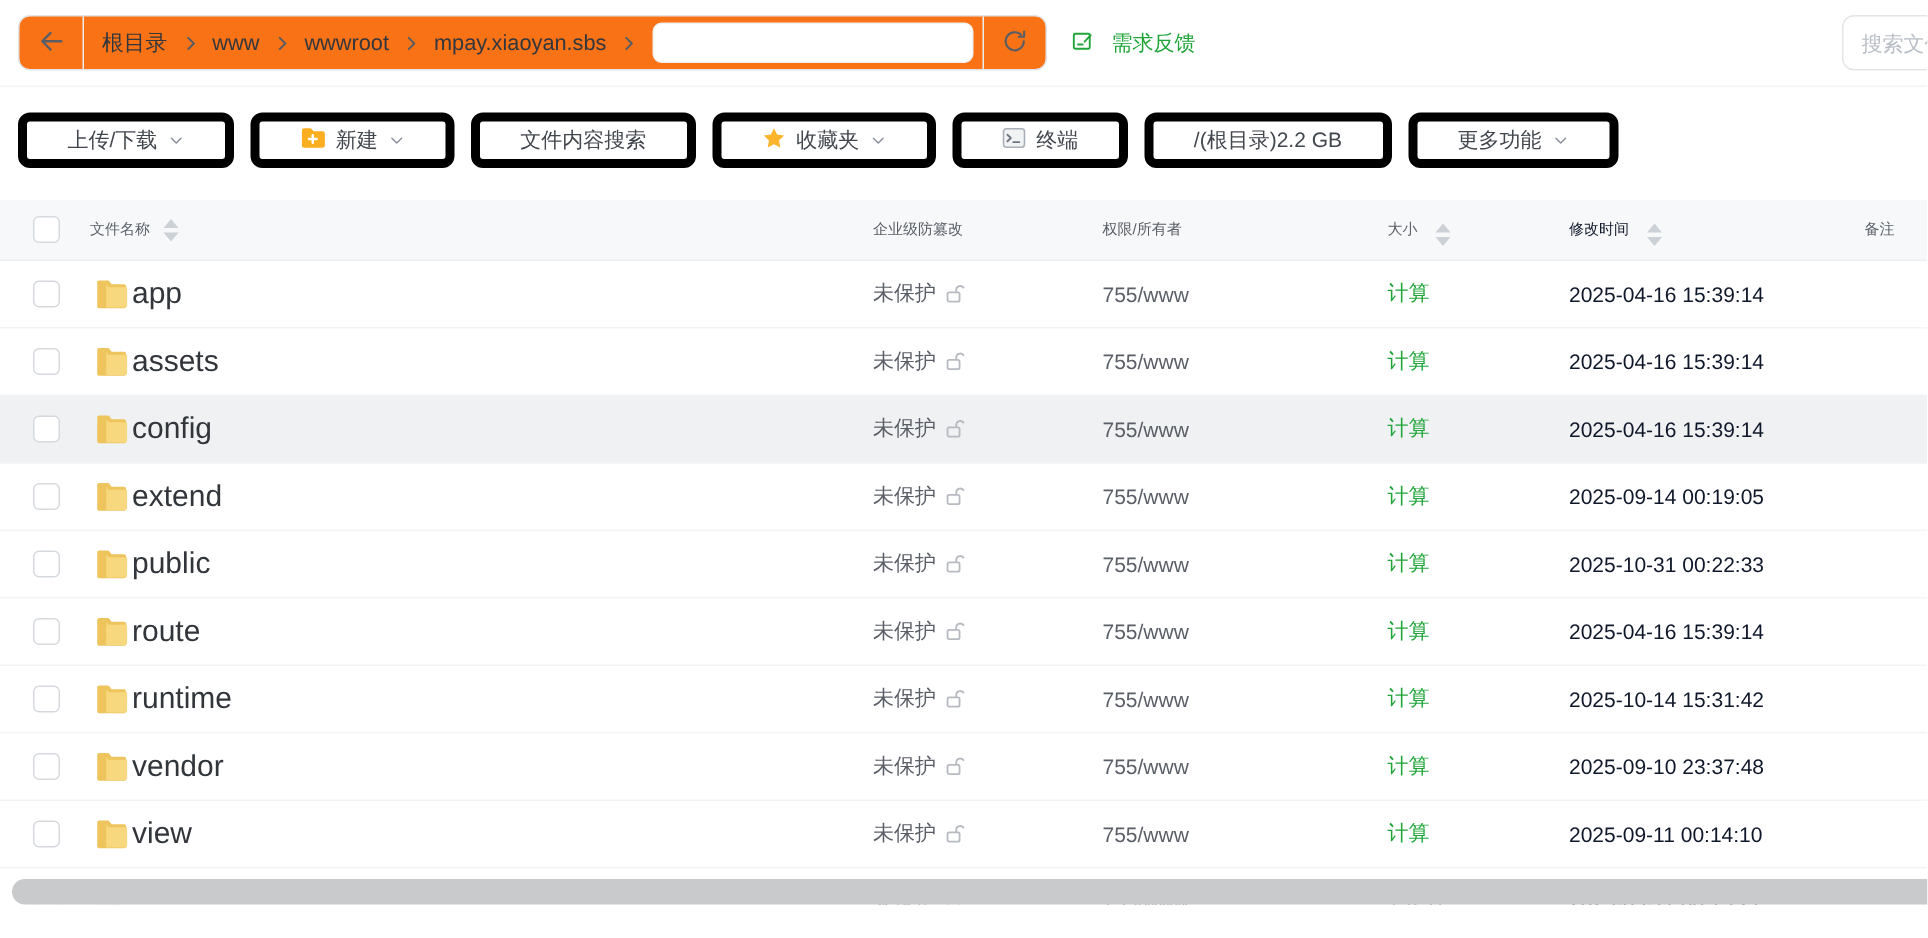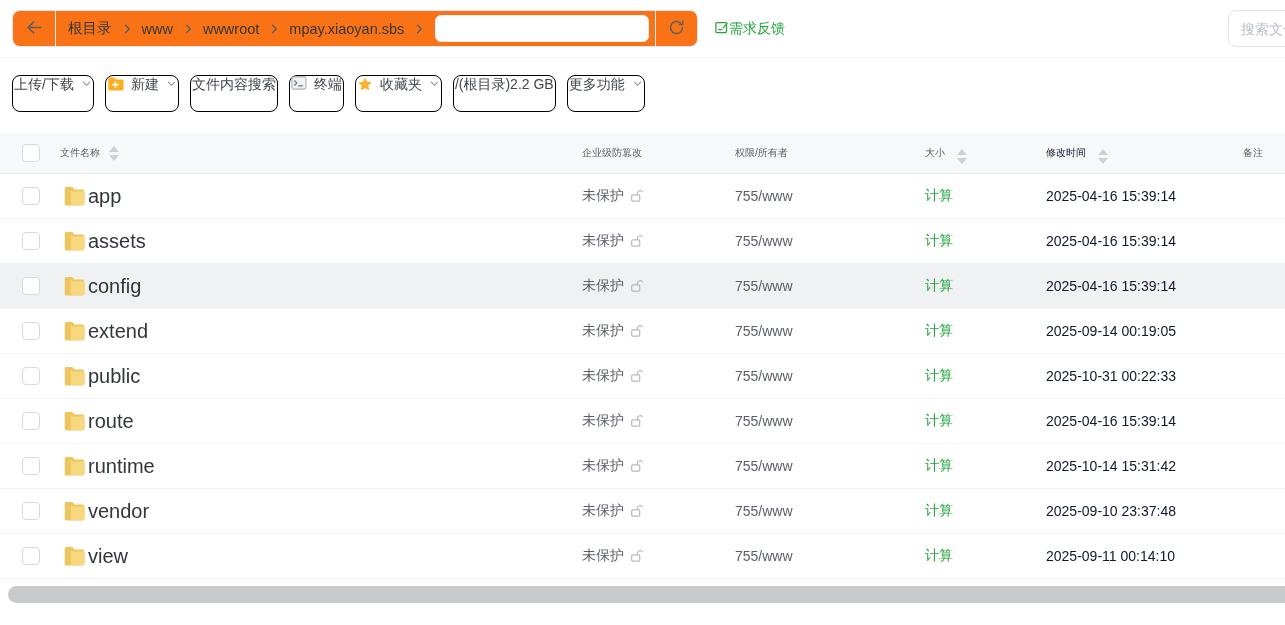--- a/index.html
+++ b/index.html
@@ -20,27 +20,27 @@
 
   
   .topbar{height:58px;display:flex;align-items:center;padding:0 12px;border-bottom:1px solid #f3f3f5;position:relative;}
   .path-bar{width:686px;height:37px;border:1px solid var(--border);border-radius:8px;display:flex;align-items:stretch;background:#f97316;}
   .icon-btn{width:43px;display:flex;align-items:center;justify-content:center;background:none;border:none;cursor:pointer;}
   .back-btn{border-right:1px solid #ecedf0;}
   .refresh-btn{border-left:1px solid #ecedf0;width:42px;}
   .crumbs{display:flex;align-items:center;padding:0 4px 0 12px;gap:9px;font-size:14.5px;color:#33373d;white-space:nowrap;}
   .crumb{cursor:pointer;}
   .path-input{flex:1;min-width:50px;margin:4px 6px;border:1px solid #f0f1f4;border-radius:6px;font-size:14px;padding:0 8px;color:#333;outline:none;}
-  .feedback{display:flex;align-items:center;gap:0;margin-left:16px;color:var(--green);font-size:14px;text-decoration:none;cursor:pointer;}
+  .feedback{display:flex;align-items:center;gap:12px;margin-left:16px;color:var(--green);font-size:14px;text-decoration:none;cursor:pointer;}
   .search-file{position:absolute;left:1228px;top:10px;width:140px;height:37px;border:1px solid var(--border);border-radius:8px;padding:0 12px;font-size:14px;color:#333;outline:none;}
   .search-file::placeholder{color:#b9bec6;}
 
   
   .toolbar{display:flex;gap:11px;padding:17px 12px 21px;}
-  .tool-btn{height:37px;display:inline-flex;align-items:flex-start;gap:7px;padding:0 1px;background:#fff;border:1px solid #000000;border-radius:8px;font-size:14px;color:#42464d;cursor:pointer;white-space:nowrap;}
+  .tool-btn{height:37px;display:inline-flex;align-items:center;gap:7px;padding:0 27px;background:#fff;border:6px solid #000000;border-radius:8px;font-size:14px;color:#42464d;cursor:pointer;white-space:nowrap;}
 
   
   .table-wrap{height:470px;overflow:hidden;}
   .thead{display:flex;align-items:center;height:41px;background:var(--head-bg);font-size:10px;color:#5c626b;border-bottom:1px solid #eceef1;}
   .trow{display:flex;align-items:center;height:45px;border-bottom:1px solid var(--row-border);font-size:14px;color:#45494f;cursor:pointer;}
   .trow.highlighted{background:var(--hl-row);}
   .c-check{flex:0 0 56px;padding-left:22px;}
   .c-name{flex:0 0 526px;display:flex;align-items:center;}
   .c-protect{flex:0 0 153px;display:flex;align-items:center;color:#5a5e66;}
   .c-owner{flex:0 0 190px;color:#5a5e66;}
@@ -145,40 +145,40 @@
       <span>新建</span>
       <span><svg width="11" height="11" viewBox="0 0 24 24">
             <path d="M5 9l7 7 7-7" stroke="#8a919c" stroke-width="2.2" fill="none" stroke-linecap="round" stroke-linejoin="round"></path>
           </svg></span>
     </button>
     <button class="tool-btn">
       <span>文件内容搜索</span>
     </button>
     <button class="tool-btn">
       <span>
+        <svg width="16" height="16" viewBox="0 0 24 24" fill="var(--star)">
+            <path d="M12 2.2l3.1 6.4 7 1-5.1 4.9 1.3 7L12 18.2l-6.3 3.3 1.3-7L1.9 9.6l7-1z"></path>
+          </svg>
+      </span>
+      <span>收藏夹</span>
+      <span><svg width="11" height="11" viewBox="0 0 24 24">
+            <path d="M5 9l7 7 7-7" stroke="#8a919c" stroke-width="2.2" fill="none" stroke-linecap="round" stroke-linejoin="round"></path>
+          </svg></span>
+    </button>
+    <button class="tool-btn">
+      <span>
         <svg width="16" height="14" viewBox="0 0 18 16">
             <rect x="1" y="1" width="16" height="14" rx="2.2" fill="#f0f2f4" stroke="#a9afb7" stroke-width="1.2"></rect>
             <path d="M4 5.5L6.6 8 4 10.5" stroke="#6e7682" stroke-width="1.4" fill="none" stroke-linecap="round" stroke-linejoin="round"></path>
             <path d="M8.5 11.2h4.5" stroke="#6e7682" stroke-width="1.4" stroke-linecap="round"></path>
           </svg>
       </span>
       <span>终端</span>
     </button>
     <button class="tool-btn">
-      <span>
-        <svg width="16" height="16" viewBox="0 0 24 24" fill="var(--star)">
-            <path d="M12 2.2l3.1 6.4 7 1-5.1 4.9 1.3 7L12 18.2l-6.3 3.3 1.3-7L1.9 9.6l7-1z"></path>
-          </svg>
-      </span>
-      <span>收藏夹</span>
-      <span><svg width="11" height="11" viewBox="0 0 24 24">
-            <path d="M5 9l7 7 7-7" stroke="#8a919c" stroke-width="2.2" fill="none" stroke-linecap="round" stroke-linejoin="round"></path>
-          </svg></span>
-    </button>
-    <button class="tool-btn">
       <span>/(根目录)2.2 GB</span>
     </button>
     <button class="tool-btn">
       <span>更多功能</span>
       <span><svg width="11" height="11" viewBox="0 0 24 24">
             <path d="M5 9l7 7 7-7" stroke="#8a919c" stroke-width="2.2" fill="none" stroke-linecap="round" stroke-linejoin="round"></path>
           </svg></span>
     </button>
   </div>
 

